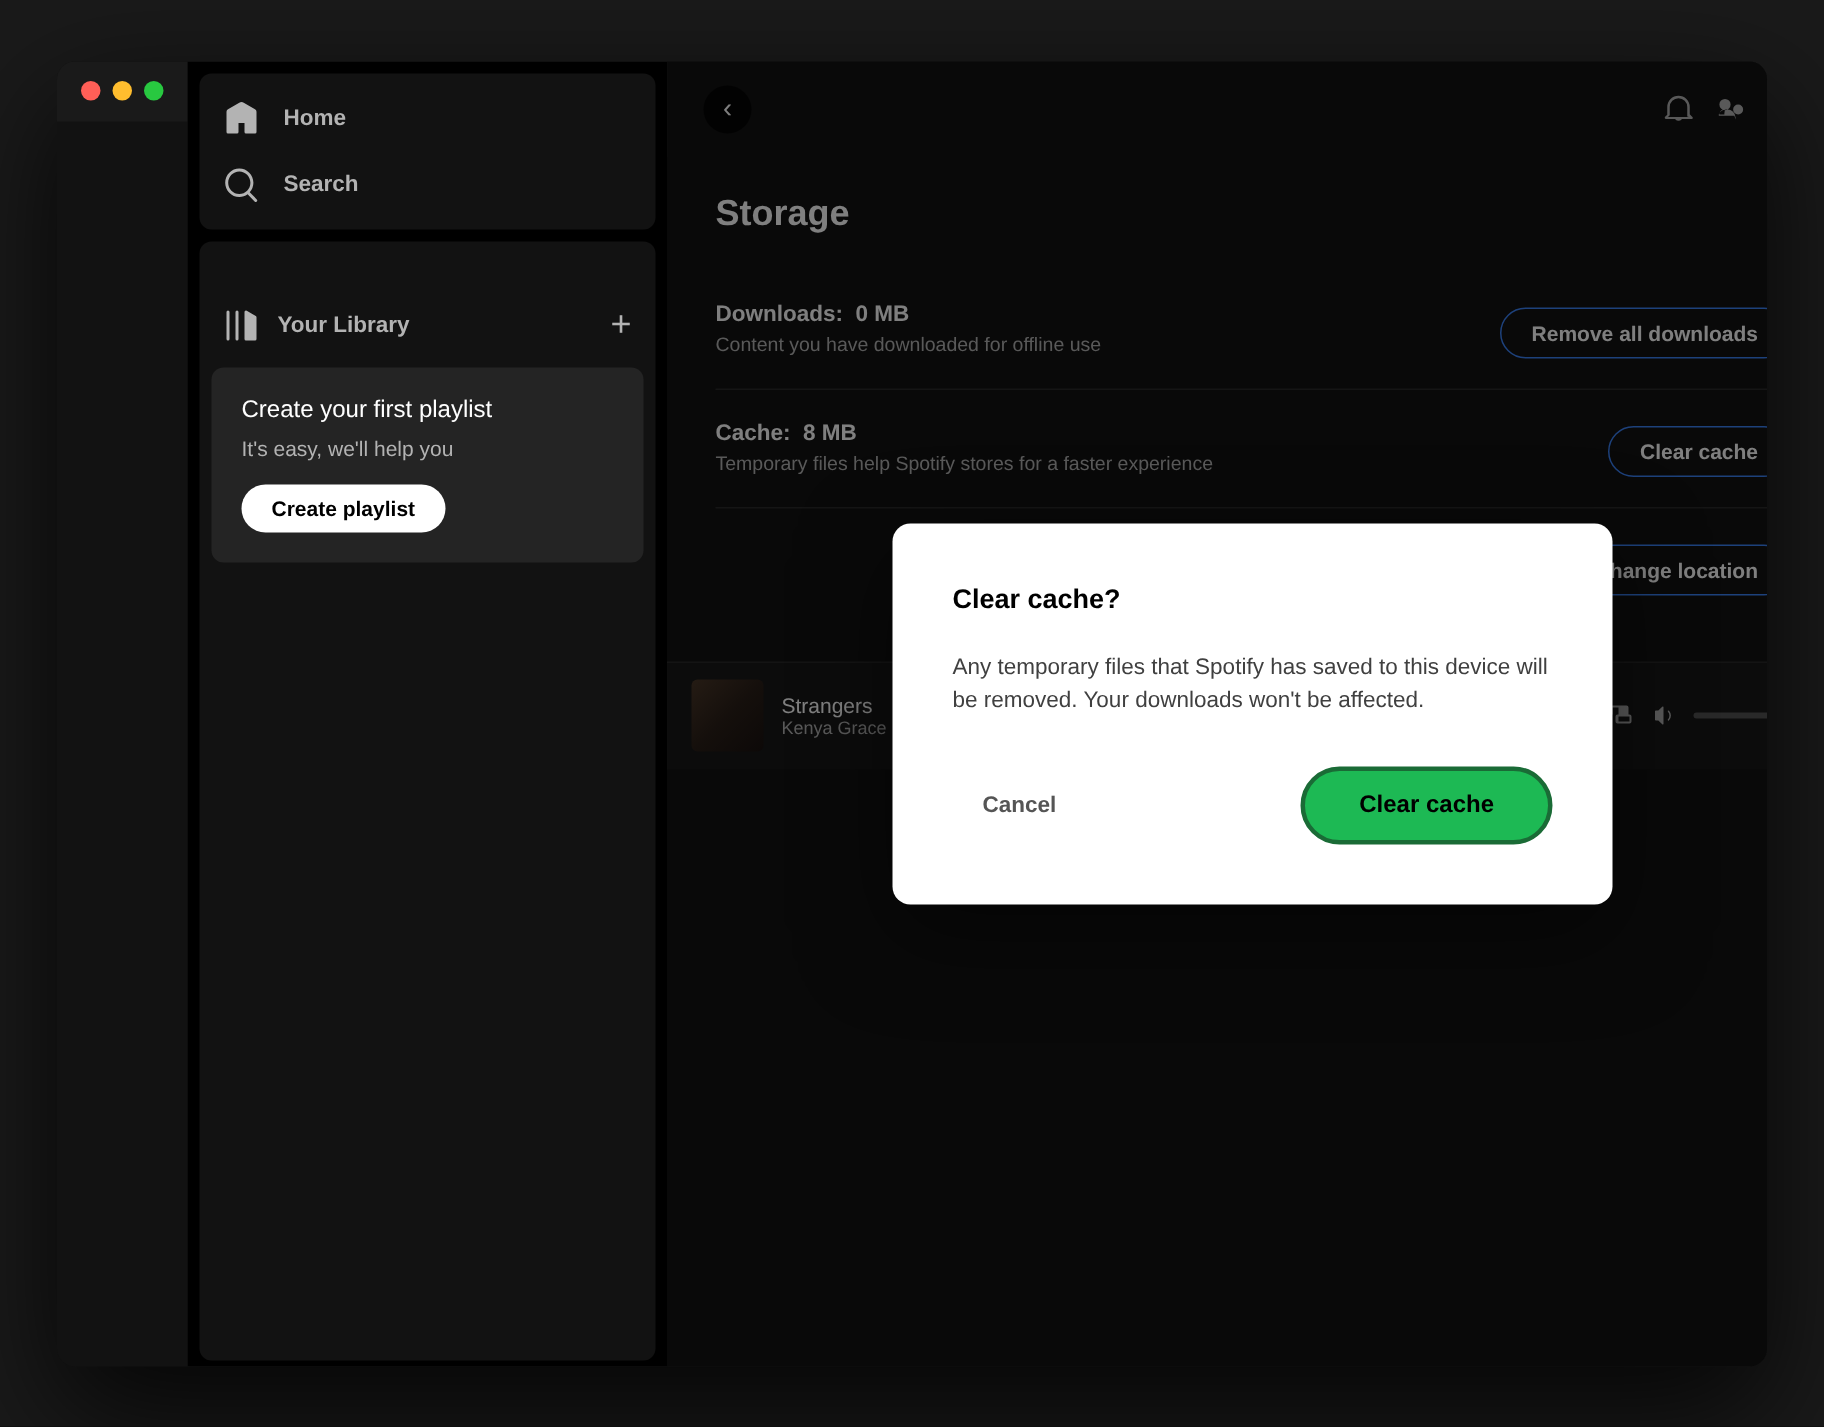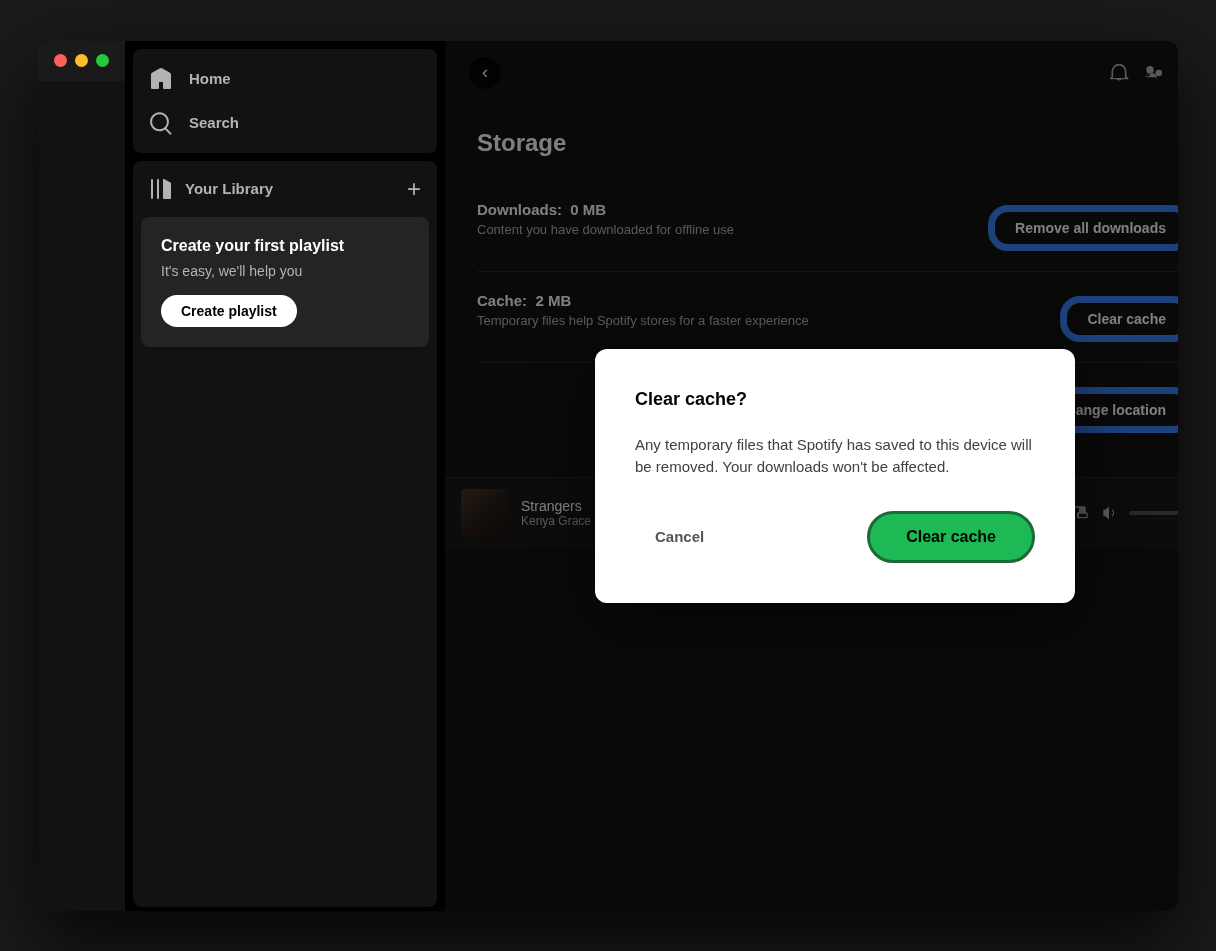--- a/index.html
+++ b/index.html
@@ -98,20 +98,21 @@
       overflow: hidden;
       display: flex;
       flex-direction: column;
     }
 
     .library-header {
       display: flex;
       align-items: center;
       justify-content: space-between;
       padding: 8px 16px;
+      margin-top: 28px;
     }
 
     .library-header-left {
       display: flex;
       align-items: center;
       gap: 12px;
       color: #b3b3b3;
       font-size: 15px;
       font-weight: 600;
     }
@@ -132,21 +133,21 @@
 
     .library-card {
       background: #242424;
       border-radius: 8px;
       padding: 20px;
     }
 
     .library-card h3 {
       color: #fff;
       font-size: 16px;
-      font-weight: 700;
+      font-weight: 400;
       margin-bottom: 8px;
     }
 
     .library-card p {
       color: #b3b3b3;
       font-size: 14px;
       margin-bottom: 16px;
     }
 
     .card-button {
@@ -233,21 +234,21 @@
     }
 
     .storage-row-info p {
       color: #b3b3b3;
       font-size: 13px;
     }
 
     .storage-action-btn {
       background: transparent;
       color: #fff;
-      border: 7px solid #3b82f6;
+      border: 1px solid #3b82f6;
       border-radius: 20px;
       padding: 8px 20px;
       font-size: 14px;
       font-weight: 700;
       cursor: pointer;
       white-space: nowrap;
       flex-shrink: 0;
       margin-top: 4px;
     }
 
@@ -548,21 +549,21 @@
             </h4>
             <p>Content you have downloaded for offline use</p>
           </div>
           <button class="storage-action-btn">Remove all downloads</button>
         </div>
 
         <div class="storage-row">
           <div class="storage-row-info">
             <h4>
               <span class="label">Cache:</span>
-              &nbsp;<span>2 MB</span>
+              &nbsp;<span>8 MB</span>
             </h4>
             <p>Temporary files help Spotify stores for a faster experience</p>
           </div>
           <button class="storage-action-btn">Clear cache</button>
         </div>
 
         <div class="storage-row" style="border-bottom:none;">
           <div class="storage-row-info">
           </div>
           <button class="storage-action-btn">Change location</button>

